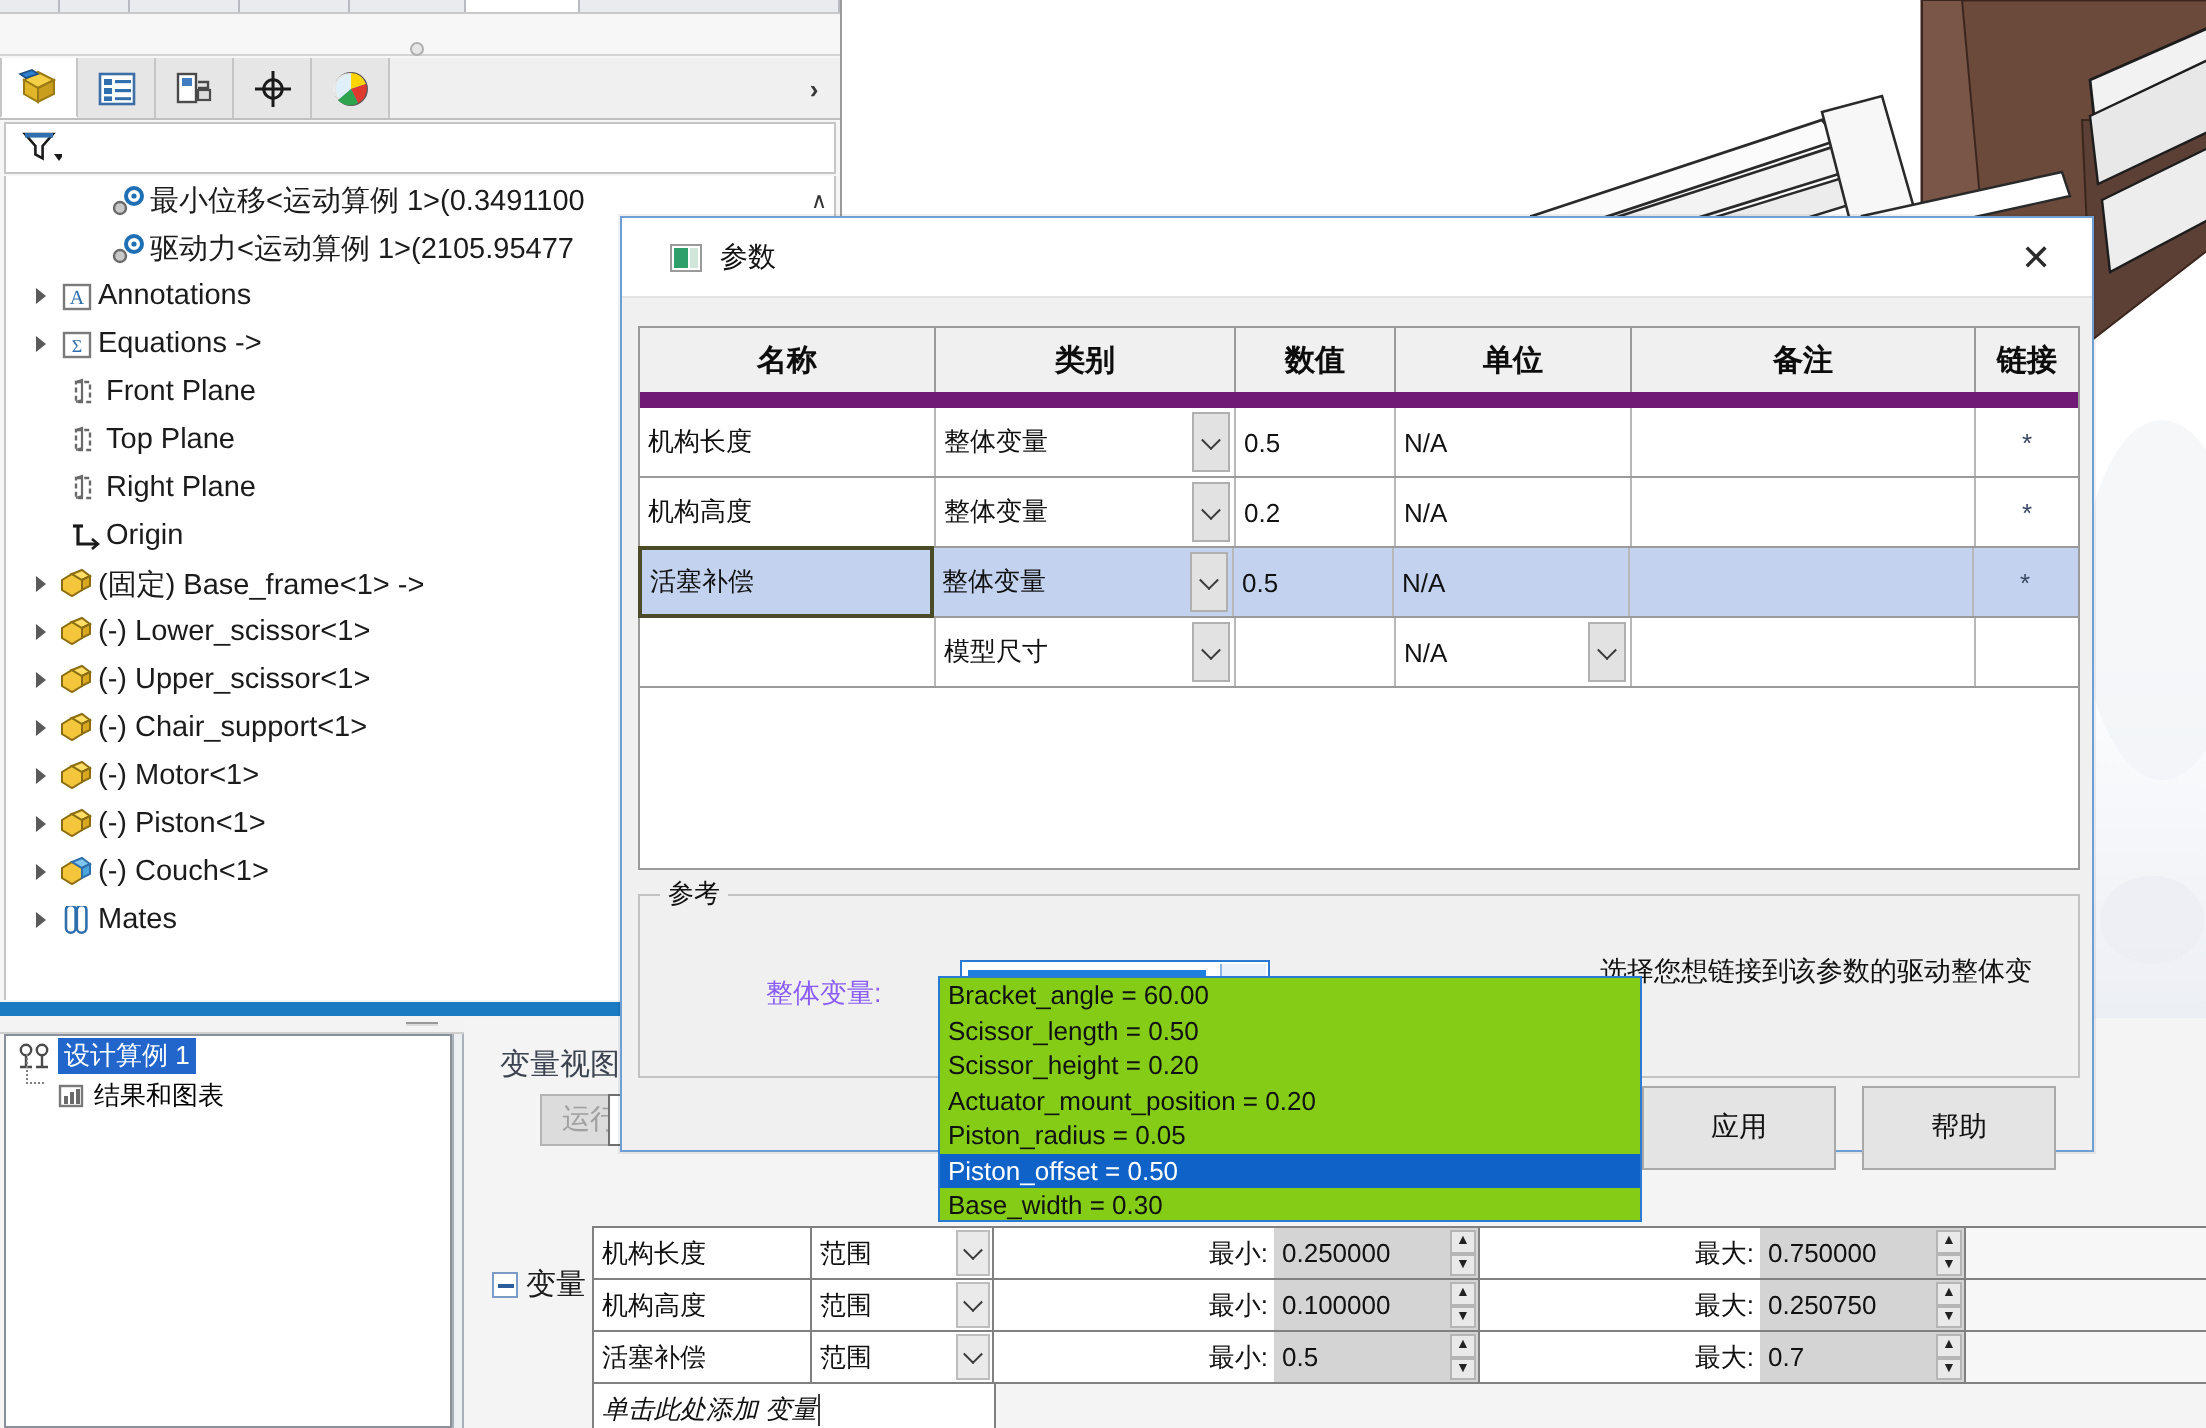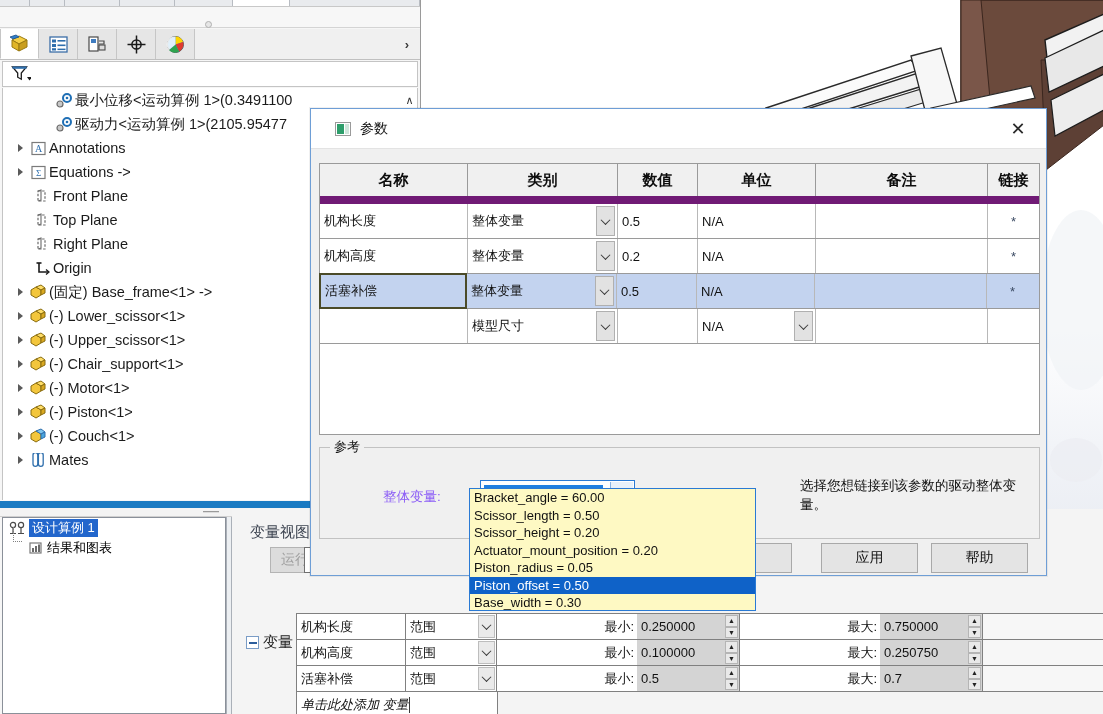--- a/index.html
+++ b/index.html
@@ -235,30 +235,30 @@
     position:absolute; right:1px; top:1px; bottom:1px; width:23px;
     background:#e8f1fa; border-left:1px solid #8ab4e2;
     display:flex; align-items:center; justify-content:center;
   }
   .ref-help {
     position:absolute; left:480px; top:28px; width:228px;
     font-size:13.5px; color:#111; line-height:19px;
   }
 
   .dropdown {
-    position:absolute; left:469px; top:488px; width:287px; height:123px;
-    background:#fef9c3; border:1px solid #2a7ad4; z-index:40;
+    position:absolute; left:469px; top:488px; width:352px; height:123px;
+    background:#84cc16; border:1px solid #2a7ad4; z-index:40;
   }
   .dd-item { height:17.5px; display:flex; align-items:center; padding-left:4px;
              font-size:13px; color:#111; }
   .dd-item.sel { background:#0f62c8; color:#ffffff; }
 
   .dlg-buttons { position:absolute; left:0; top:380px; width:737px; height:48px; }
   .dbtn {
-    position:absolute; top:14px; height:30px; width:97px;
+    position:absolute; top:14px; height:42px; width:97px;
     background:#e4e4e4; border:1px solid #a9a9a9;
     display:flex; align-items:center; justify-content:center; font-size:14px; color:#111;
   }
 </style>
 </head>
 <body>
 <div id="root">
 
 <div class="viewport">
   <div class="vp-white"></div>

